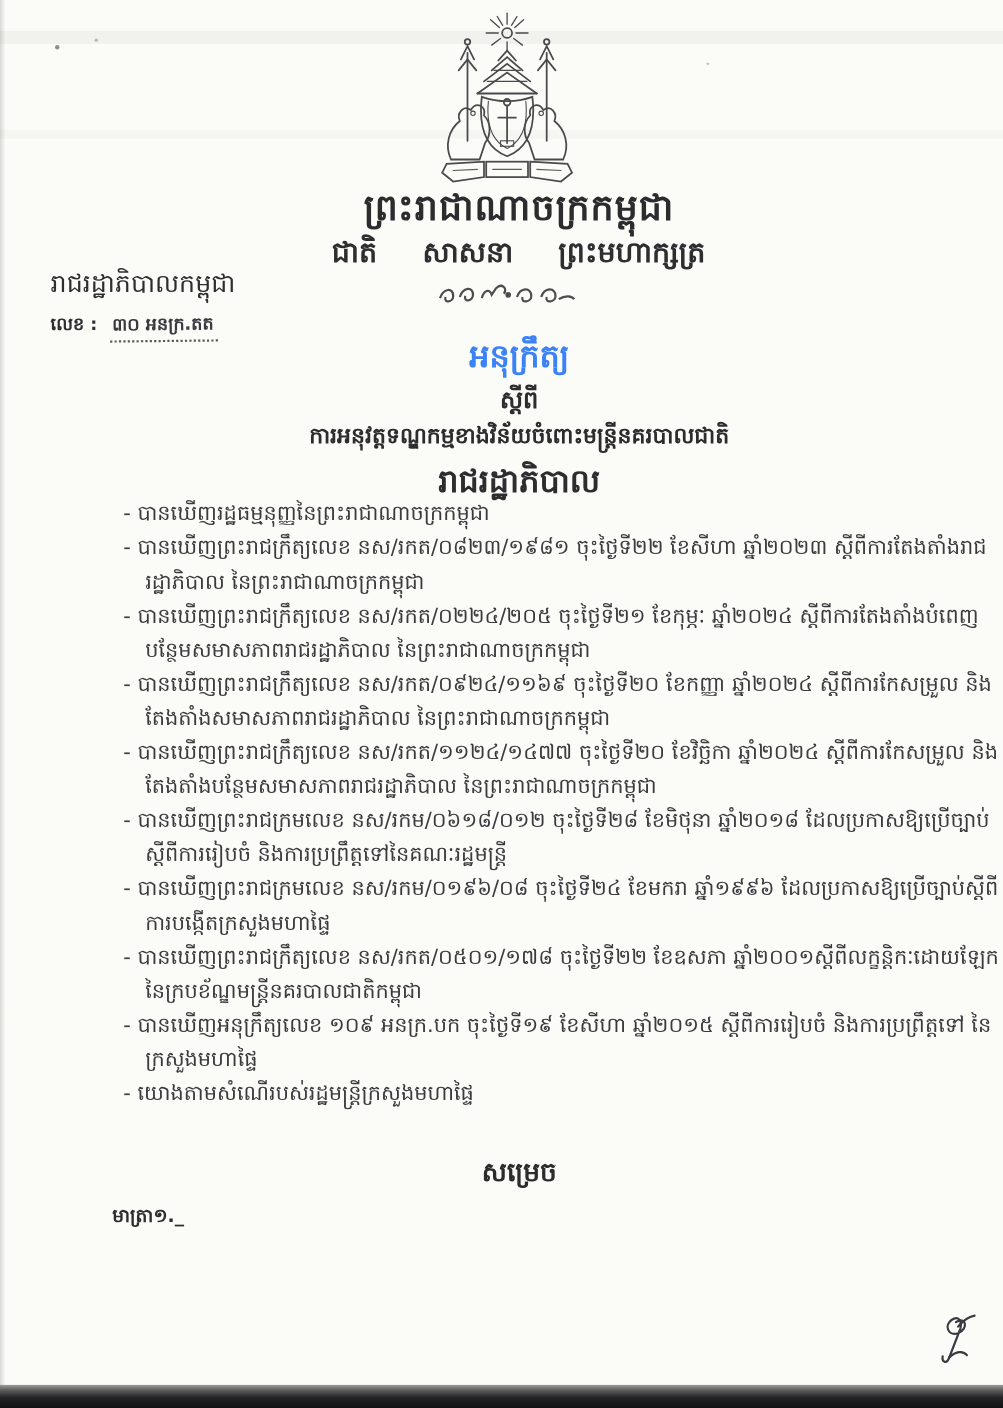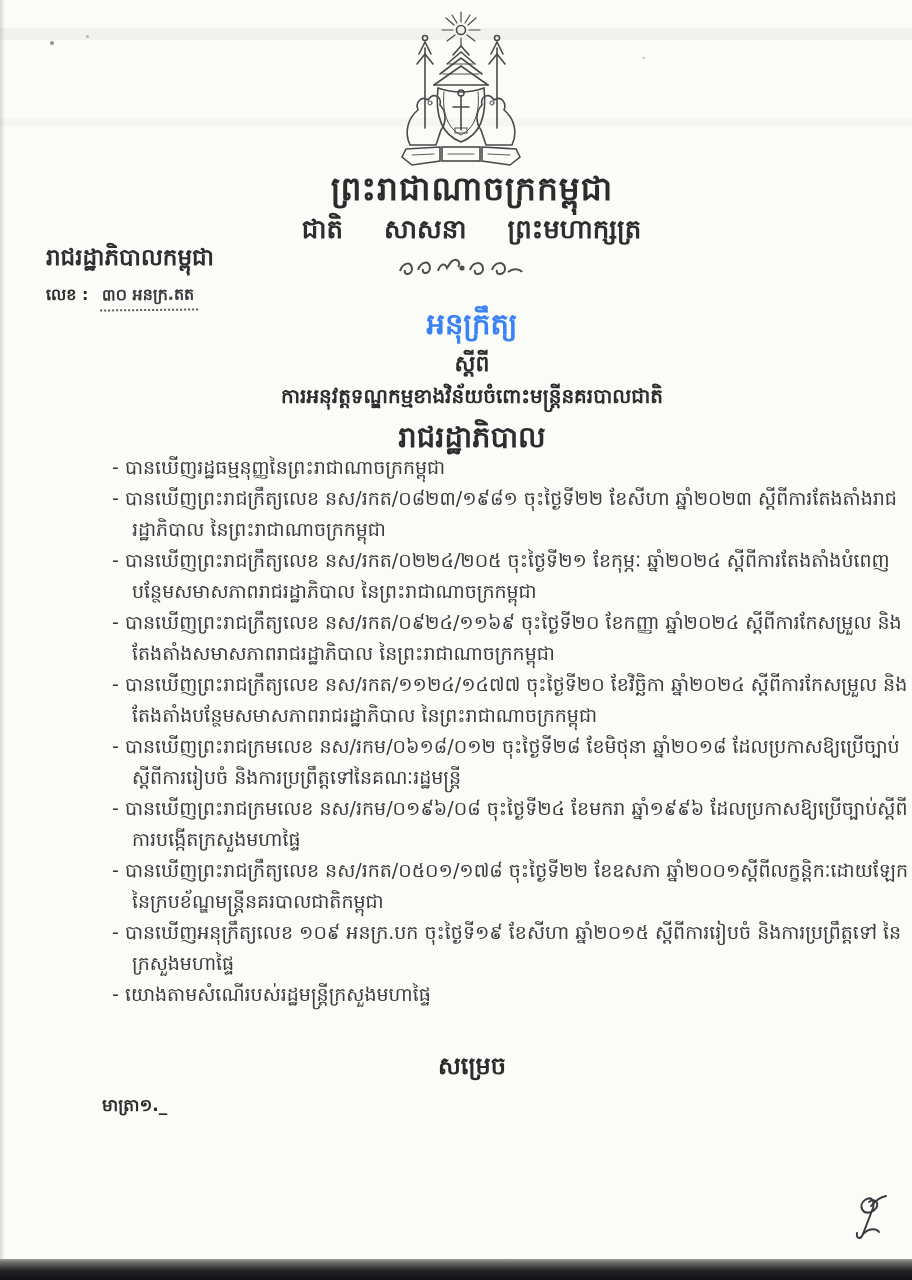--- a/index.html
+++ b/index.html
@@ -28,21 +28,21 @@
 
   .emblem{position:absolute;left:386px;top:10px;width:150px;height:158px;}
   .emblem svg{width:100%;height:100%;}
 
   .kingdom{position:absolute;left:0;right:0;top:168px;text-align:center;
     font-size:33px;font-weight:bold;color:#2c2c2f;letter-spacing:1px;}
   .motto{position:absolute;left:0;right:1px;top:213px;text-align:center;
     font-size:26px;font-weight:bold;color:#2e2e31;word-spacing:32px;}
   .flourish{position:absolute;left:396px;top:256px;width:128px;height:26px;}
 
-  .issuer{position:absolute;left:46px;top:243px;font-size:23px;font-weight:bold;color:#2e2e31;}
+  .issuer{position:absolute;left:46px;top:243px;font-size:23px;font-weight:normal;color:#2e2e31;}
   .docnum{position:absolute;left:46px;top:284px;font-size:16px;font-weight:bold;color:#2e2e31;}
   .docnum .hand{display:inline-block;margin-left:6px;
     border-bottom:2px dotted #5a5a58;transform:rotate(-.6deg);
     font-weight:600;color:#3a3a40;padding:0 4px 1px 2px;}
 
   .doctype{position:absolute;left:0;right:0;top:306px;text-align:center;
     font-size:29px;font-weight:bold;color:#3b82f6;}
   .stifi{position:absolute;left:0;right:0;top:350px;text-align:center;
     font-size:22px;font-weight:bold;color:#2d2d30;}
   .subject{position:absolute;left:0;right:0;top:383px;text-align:center;

